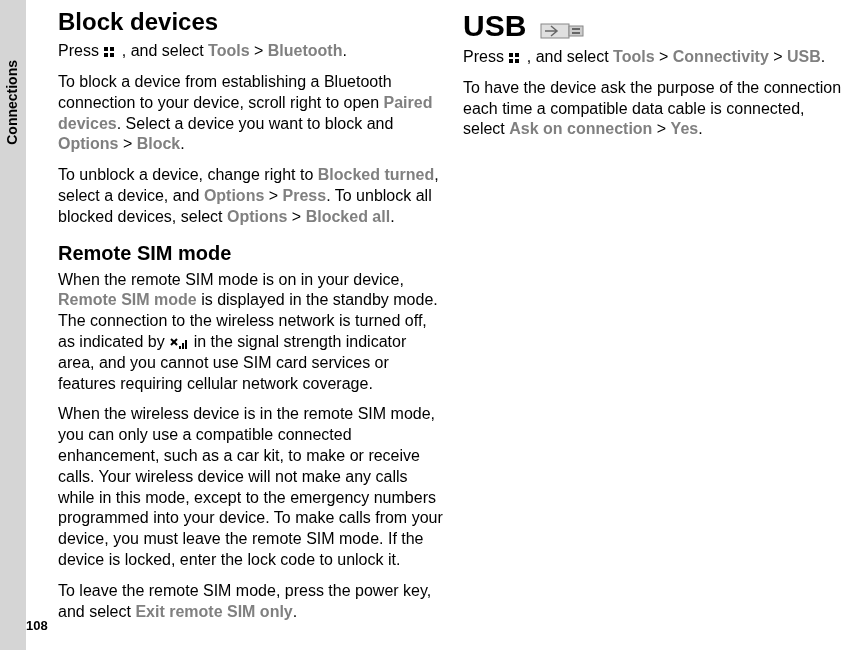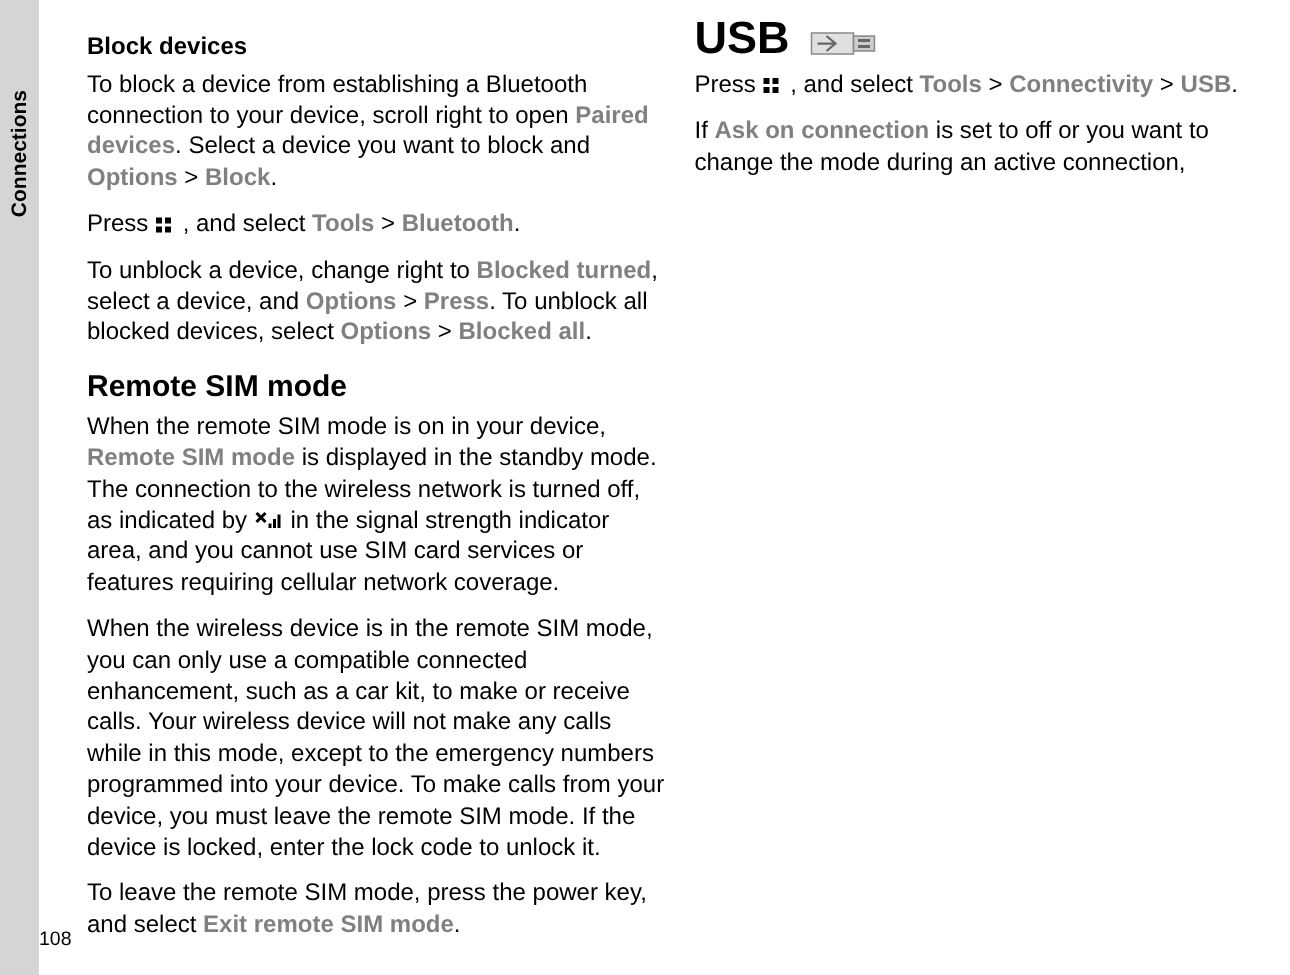--- a/index.html
+++ b/index.html
@@ -30,38 +30,38 @@
       font-size: 14px;
       writing-mode: vertical-rl;
       transform: rotate(180deg);
       transform-origin: center;
     }
     .page-number {
       position: absolute;
       left: 26px;
       bottom: 15px;
       font-size: 13px;
-      font-weight: normal;
+      font-weight: bold;
     }
     .content {
       position: absolute;
       left: 58px;
       top: 6px;
       right: 12px;
       bottom: 0;
       column-count: 2;
       column-gap: 20px;
       column-fill: auto;
       height: 630px;
     }
     h1 {
-      font-size: 16px;
+      font-size: 24px;
       font-weight: bold;
       margin-bottom: 4px;
-      margin-top: 16px;
+      margin-top: 0px;
     }
     h1.usb {
       font-size: 30px;
       margin-top: 12px;
       margin-bottom: 2px;
     }
     h2 {
       font-size: 20px;
       font-weight: bold;
       margin-top: 12px;
@@ -100,30 +100,30 @@
 <div class="sidebar">
   <div class="sidebar-label">Connections</div>
 </div>
 <div class="page-number">108</div>
 
 <div class="content">
 
   <h1>Block devices</h1>
 
   <p>
-    <span>To block a device from establishing a Bluetooth connection to your device, scroll right to open </span><span class="gray">Paired devices</span><span>. Select a device you want to block and </span><span class="gray">Options</span><span> &gt; </span><span class="gray">Block</span><span>.</span>
-  </p>
-
-  <p>
     <span>Press </span><span class="menu-icon"><svg viewBox="0 0 14 12">
           <rect x="1" y="1" width="4" height="4" fill="#000"></rect>
           <rect x="7" y="1" width="4" height="4" fill="#000"></rect>
           <rect x="1" y="7" width="4" height="4" fill="#000"></rect>
           <rect x="7" y="7" width="4" height="4" fill="#000"></rect>
         </svg></span><span> , and select </span><span class="gray">Tools</span><span> &gt; </span><span class="gray">Bluetooth</span><span>.</span>
+  </p>
+
+  <p>
+    <span>To block a device from establishing a Bluetooth connection to your device, scroll right to open </span><span class="gray">Paired devices</span><span>. Select a device you want to block and </span><span class="gray">Options</span><span> &gt; </span><span class="gray">Block</span><span>.</span>
   </p>
 
   <p>
     <span>To unblock a device, change right to </span><span class="gray">Blocked turned</span><span>, select a device, and </span><span class="gray">Options</span><span> &gt; </span><span class="gray">Press</span><span>. To unblock all blocked devices, select </span><span class="gray">Options</span><span> &gt; </span><span class="gray">Blocked all</span><span>.</span>
   </p>
 
 
   <h2>Remote SIM mode</h2>
 
 
@@ -134,21 +134,21 @@
           <line x1="8" y1="2" x2="2" y2="8" stroke="#000" stroke-width="2"></line>
           <rect x="10" y="9" width="2" height="3" fill="#000"></rect>
           <rect x="13" y="6" width="2" height="6" fill="#000"></rect>
           <rect x="16" y="3" width="2" height="9" fill="#000"></rect>
         </svg></span><span> in the signal strength indicator area, and you cannot use SIM card services or features requiring cellular network coverage.</span>
   </p>
 
   <p>When the wireless device is in the remote SIM mode, you can only use a compatible connected enhancement, such as a car kit, to make or receive calls. Your wireless device will not make any calls while in this mode, except to the emergency numbers programmed into your device. To make calls from your device, you must leave the remote SIM mode. If the device is locked, enter the lock code to unlock it.</p>
 
   <p>
-    <span>To leave the remote SIM mode, press the power key, and select </span><span class="gray">Exit remote SIM mode</span><span>.</span>
+    <span>To leave the remote SIM mode, press the power key, and select </span><span class="gray">Exit remote SIM only</span><span>.</span>
   </p>
 
   <h1 class="usb">
     <span>USB</span>
     <span class="usb-icon"><svg viewBox="0 0 48 28">
           <rect x="2" y="8" width="28" height="14" fill="#e0e0e0" stroke="#888" stroke-width="1"></rect>
           <rect x="30" y="10" width="14" height="10" fill="#ccc" stroke="#888" stroke-width="1"></rect>
           <rect x="33" y="12" width="8" height="2" fill="#666"></rect>
           <rect x="33" y="16" width="8" height="2" fill="#666"></rect>
           <path d="M6 15 L18 15 M12 10 L18 15 L12 20" stroke="#666" stroke-width="1.5" fill="none"></path>
@@ -157,18 +157,18 @@
 
   <p>
     <span>Press </span><span class="menu-icon"><svg viewBox="0 0 14 12">
           <rect x="1" y="1" width="4" height="4" fill="#000"></rect>
           <rect x="7" y="1" width="4" height="4" fill="#000"></rect>
           <rect x="1" y="7" width="4" height="4" fill="#000"></rect>
           <rect x="7" y="7" width="4" height="4" fill="#000"></rect>
         </svg></span><span> , and select </span><span class="gray">Tools</span><span> &gt; </span><span class="gray">Connectivity</span><span> &gt; </span><span class="gray">USB</span><span>.</span>
   </p>
 
+  <p>
+    <span>To have the device ask the purpose of the connection each time a compatible data cable is connected, select </span><span class="gray">Ask on connection</span><span> &gt; </span><span class="gray">Yes</span><span>.</span>
+  </p>
 
-  <p>
-    <span>If </span><span class="gray">Ask on connection</span><span> is set to off or you want to change the mode during an active connection,</span>
-  </p>
 
 </div>
 
 </body></html>

